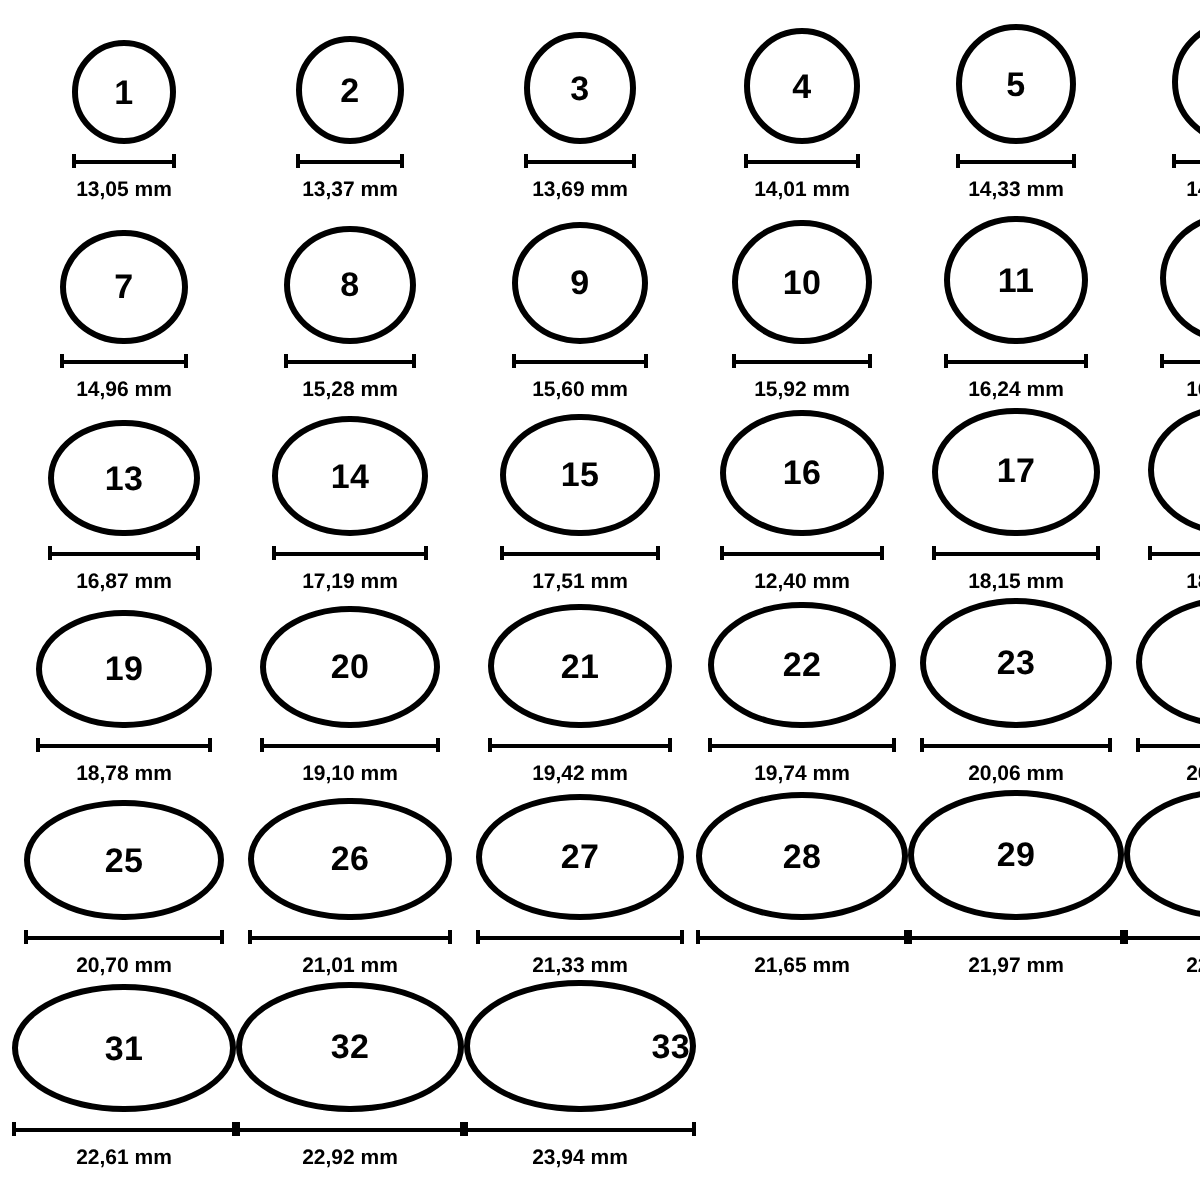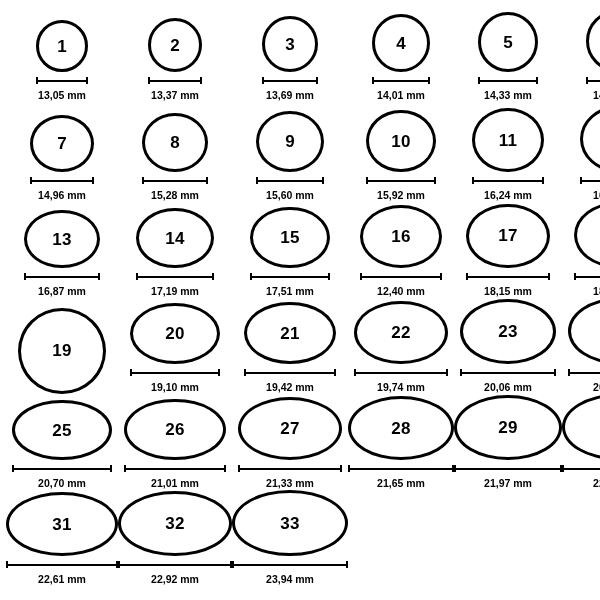--- a/index.html
+++ b/index.html
@@ -303,20 +303,26 @@
             <div class="dim-line"></div>
           </div>
           <div class="dim-text">18,47 mm</div>
         </div>
       </div>
       <div class="ring-cell">
         <div style="height: 10px;"></div>
         <div class="ring-circle" style="width: 88px; height: 88px;">
           <span class="ring-size-label">19</span>
         </div>
+        <div class="ring-dim">
+          <div class="dim-bar" style="width: 88px;">
+            <div class="dim-line"></div>
+          </div>
+          <div class="dim-text">18,78 mm</div>
+        </div>
       </div>
       <div class="ring-cell">
         <div style="height: 8px;"></div>
         <div class="ring-circle" style="width: 90px; height: 90px;">
           <span class="ring-size-label">20</span>
         </div>
         <div class="ring-dim">
           <div class="dim-bar" style="width: 90px;">
             <div class="dim-line"></div>
           </div>
@@ -458,21 +464,21 @@
         </div>
         <div class="ring-dim">
           <div class="dim-bar" style="width: 114px;">
             <div class="dim-line"></div>
           </div>
           <div class="dim-text">22,92 mm</div>
         </div>
       </div>
       <div class="ring-cell">
         <div style="height: 0px;"></div>
-        <div class="ring-circle" style="width: 116px; height: 116px;">
+        <div class="ring-circle" style="width: 116px; height: 116px; justify-content: flex-end;">
           <span class="ring-size-label">33</span>
         </div>
         <div class="ring-dim">
           <div class="dim-bar" style="width: 116px;">
             <div class="dim-line"></div>
           </div>
           <div class="dim-text">23,94 mm</div>
         </div>
       </div>
       <div class="ring-cell empty"></div>

